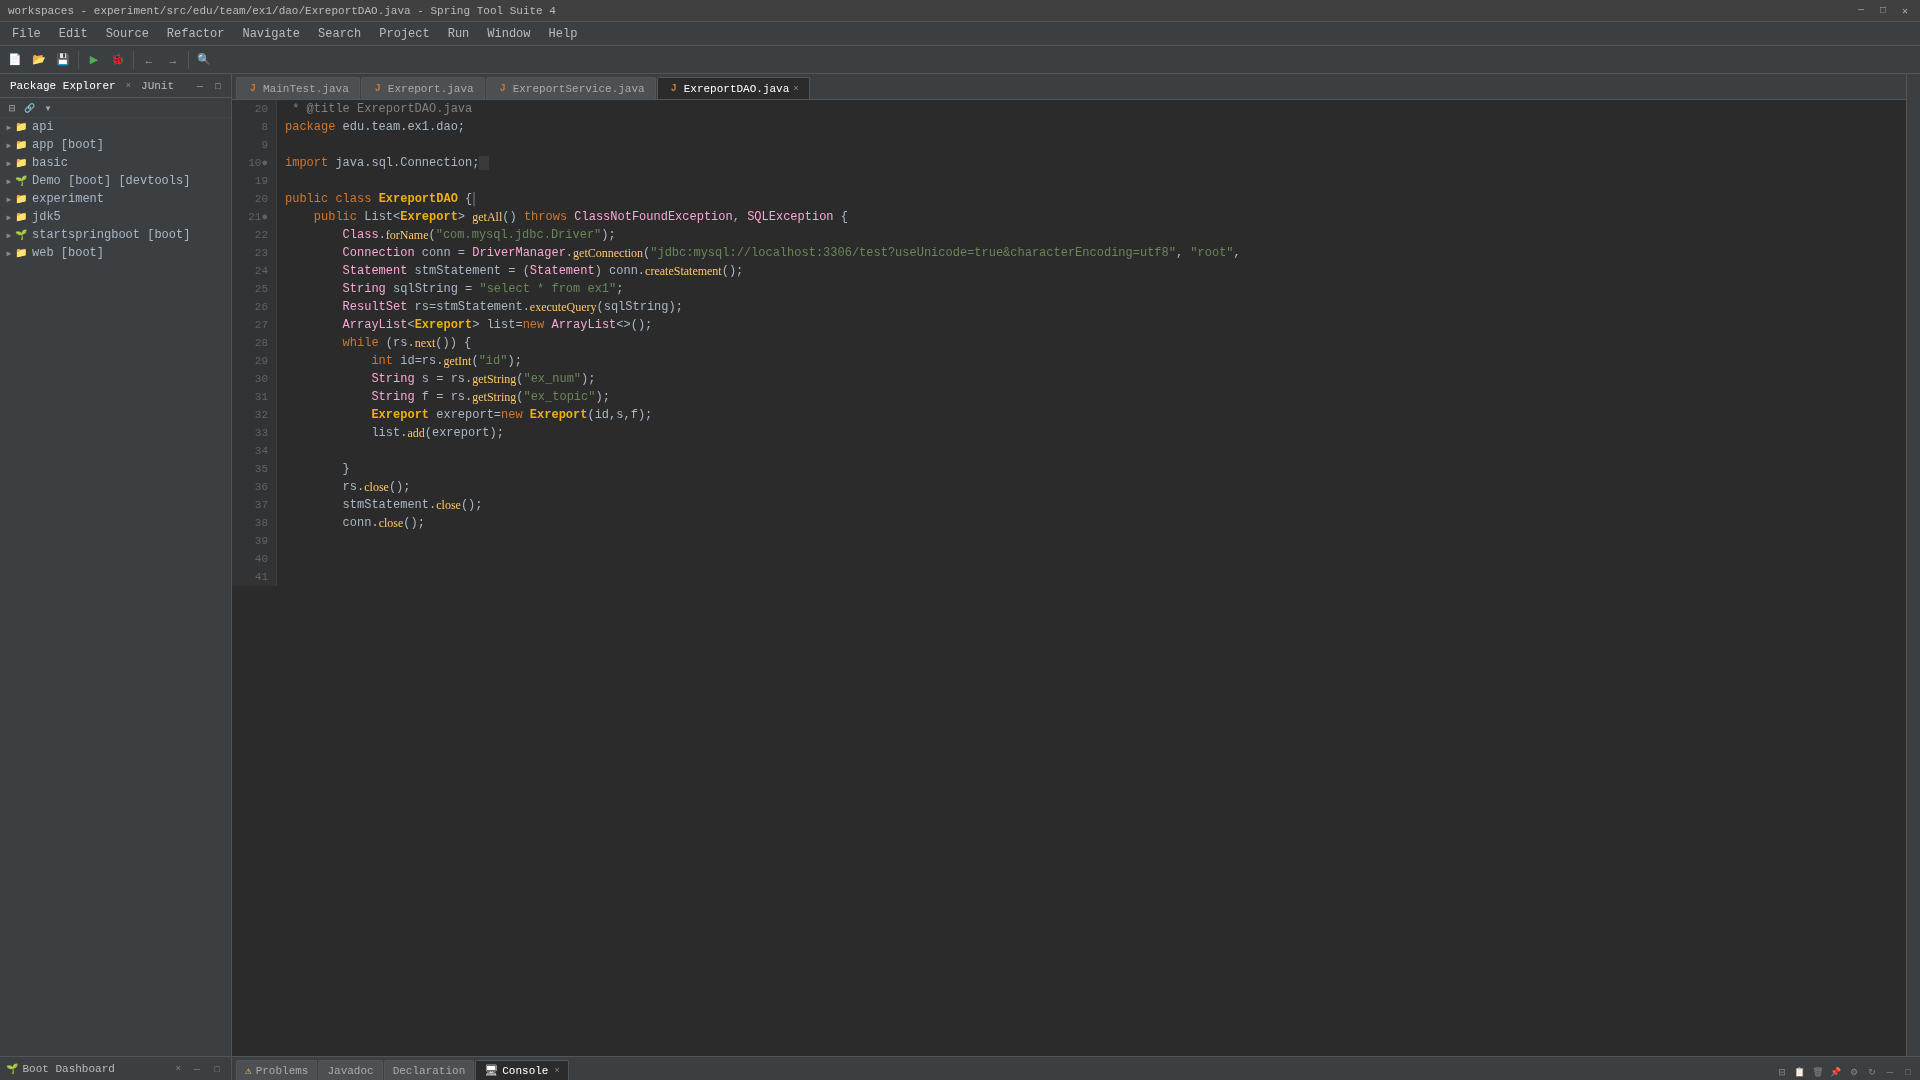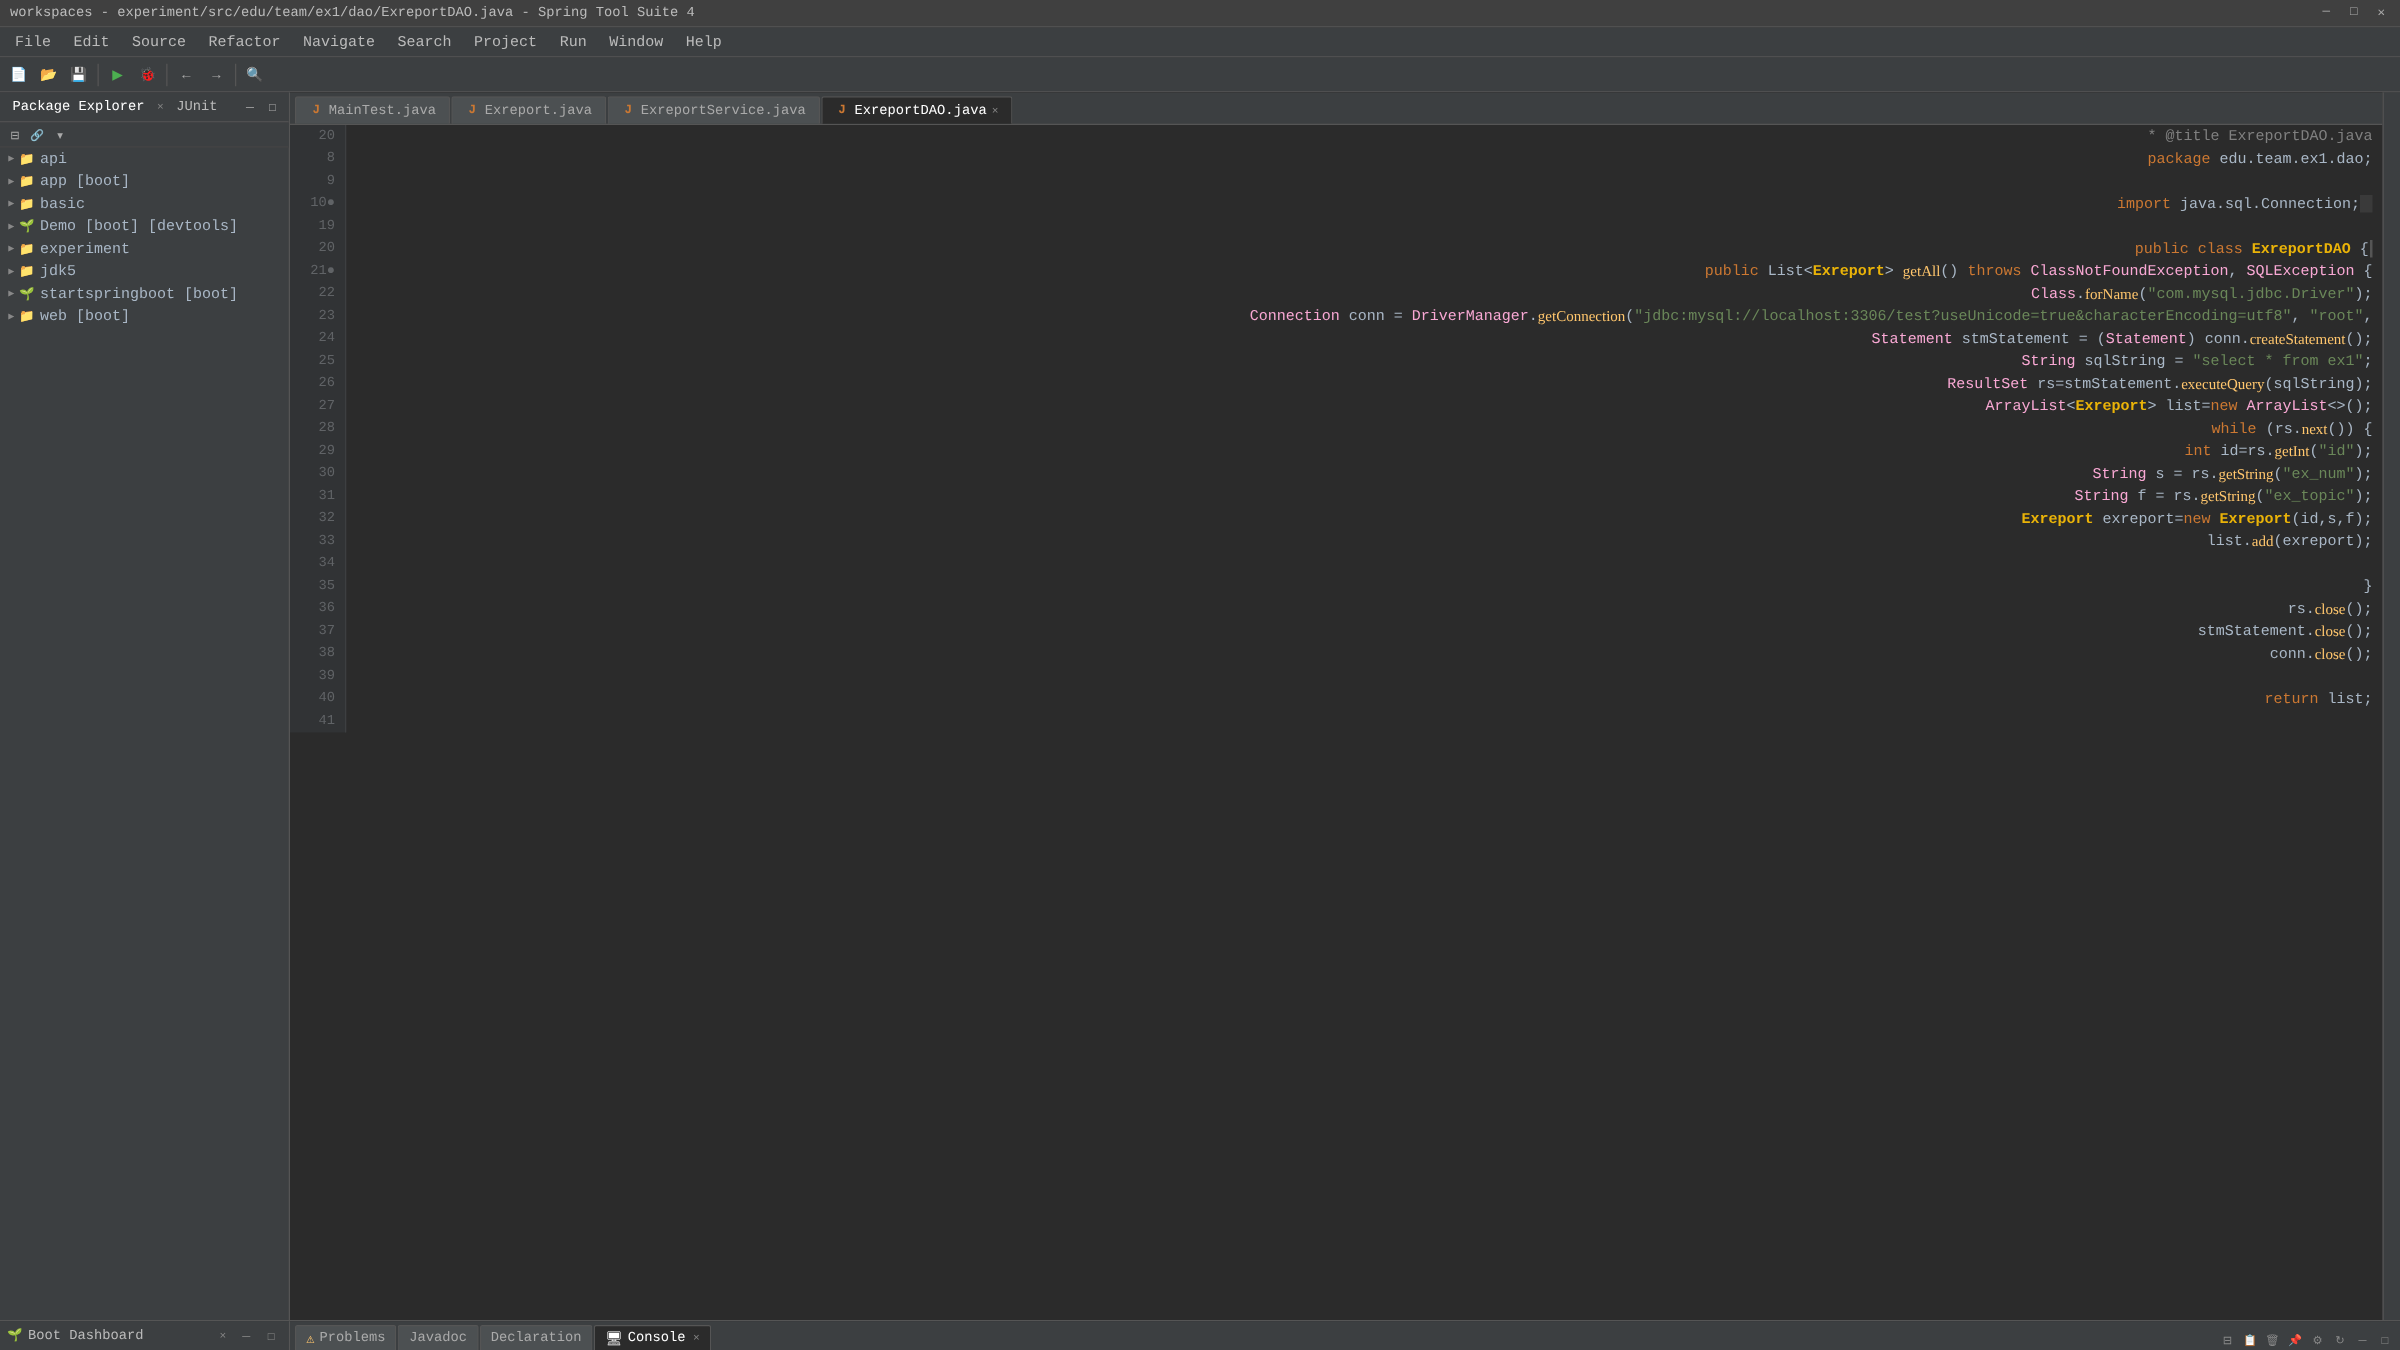--- a/index.html
+++ b/index.html
@@ -252,21 +252,20 @@
     .code-lines {
       padding: 0 8px;
       flex: 1;
     }
     .code-line {
       height: 18px;
       display: flex;
       align-items: center;
       white-space: pre;
       font-size: 12px;
-      justify-content: flex-end;
     }
 
     
     .kw { color: #cc7832; }
     .cls { color: #f9a8d4; }
     .cls2 { color: #eab308; font-weight: bold; }
     .str { color: #6a8759; }
     .cmt { color: #808080; }
     .fn { color: #ffc66d; font-family: Liberation Serif, serif; }
 
@@ -606,23 +605,20 @@
           <div class="code-line">
             <span>        stmStatement.</span><span class="fn">close</span><span>();</span>
           </div>
 
           <div class="code-line">
             <span>        conn.</span><span class="fn">close</span><span>();</span>
           </div>
 
           <div class="code-line">&nbsp;</div>
 
-          <div class="code-line">
-            <span>        </span><span class="kw">return </span><span>list;</span>
-          </div>
 
           <div class="code-line">&nbsp;</div>
         </div>
       </div>
     </div>
   </div>
 
   <div class="editor-scroll-indicator"></div>
 </div>
 

